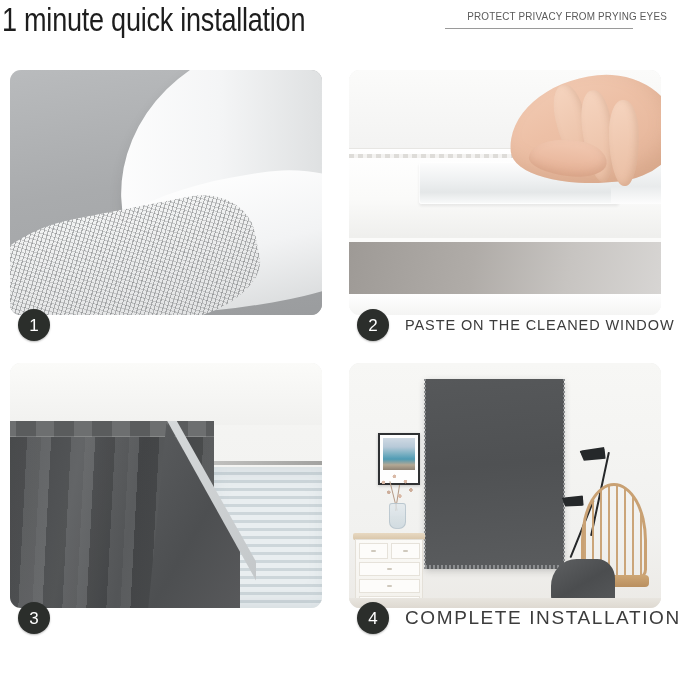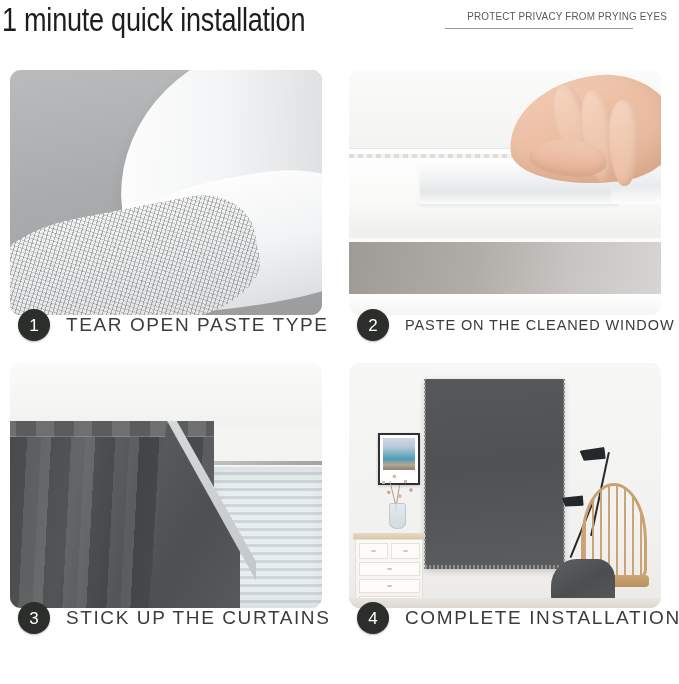--- a/index.html
+++ b/index.html
@@ -282,21 +282,20 @@
       <div class="photo">
         <div class="p1-bg"></div>
         <div class="p1-darkwedge"></div>
         <div class="p1-bottom"></div>
         <div class="p1-tape"></div>
         <div class="p1-tape2"></div>
         <div class="p1-mesh"></div>
       </div>
       <div class="caption-row">
         <div class="badge">1</div>
-        <div class="cap-text cap-lg">TEAR OPEN PASTE TYPE</div>
       </div>
     </div>
 
     <div class="cell c2">
       <div class="photo">
         <div class="p2-bg"></div>
         <div class="p2-wallupper"></div>
         <div class="p2-frame"></div>
         <div class="p2-stitch"></div>
         <div class="p2-strip"></div>
@@ -322,21 +321,20 @@
         <div class="p3-ceiling"></div>
         <div class="p3-rod"></div>
         <div class="p3-blinds"></div>
         <div class="p3-curtain"></div>
         <div class="p3-top"></div>
         <div class="p3-fold"></div>
         <div class="p3-hem"></div>
       </div>
       <div class="caption-row">
         <div class="badge">3</div>
-        <div class="cap-text cap-lg">STICK UP THE CURTAINS</div>
       </div>
     </div>
 
     <div class="cell c4">
       <div class="photo">
         <div class="p4-bg"></div>
 
         <div class="p4-curtain"></div>
         <div class="p4-curtain-hem"></div>
 

